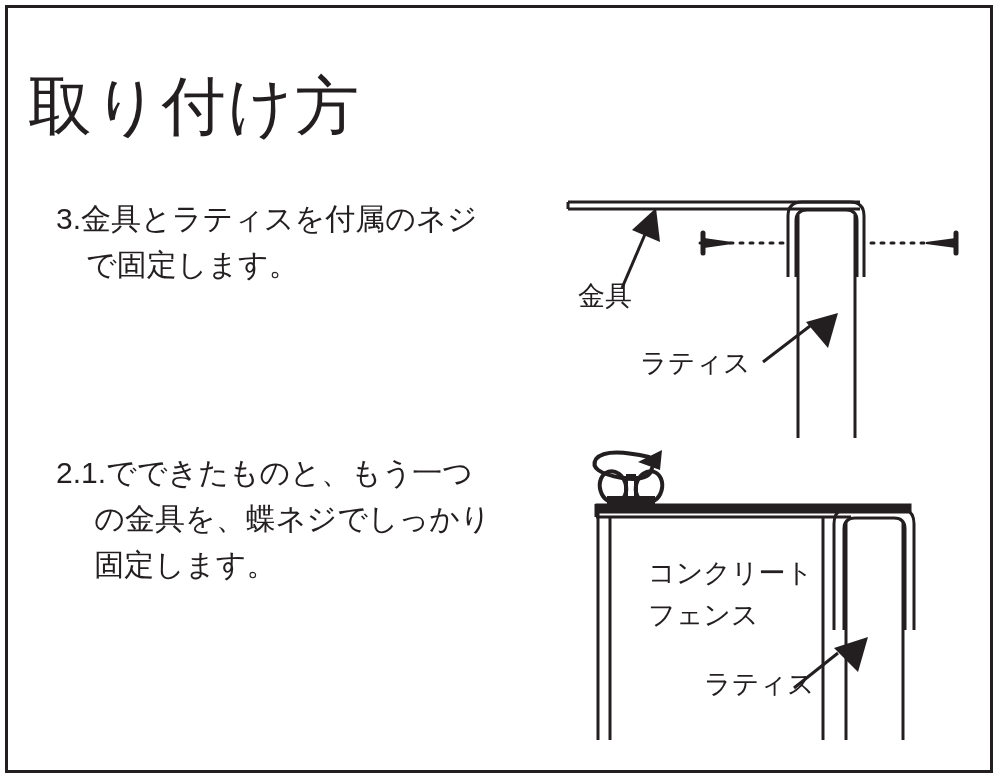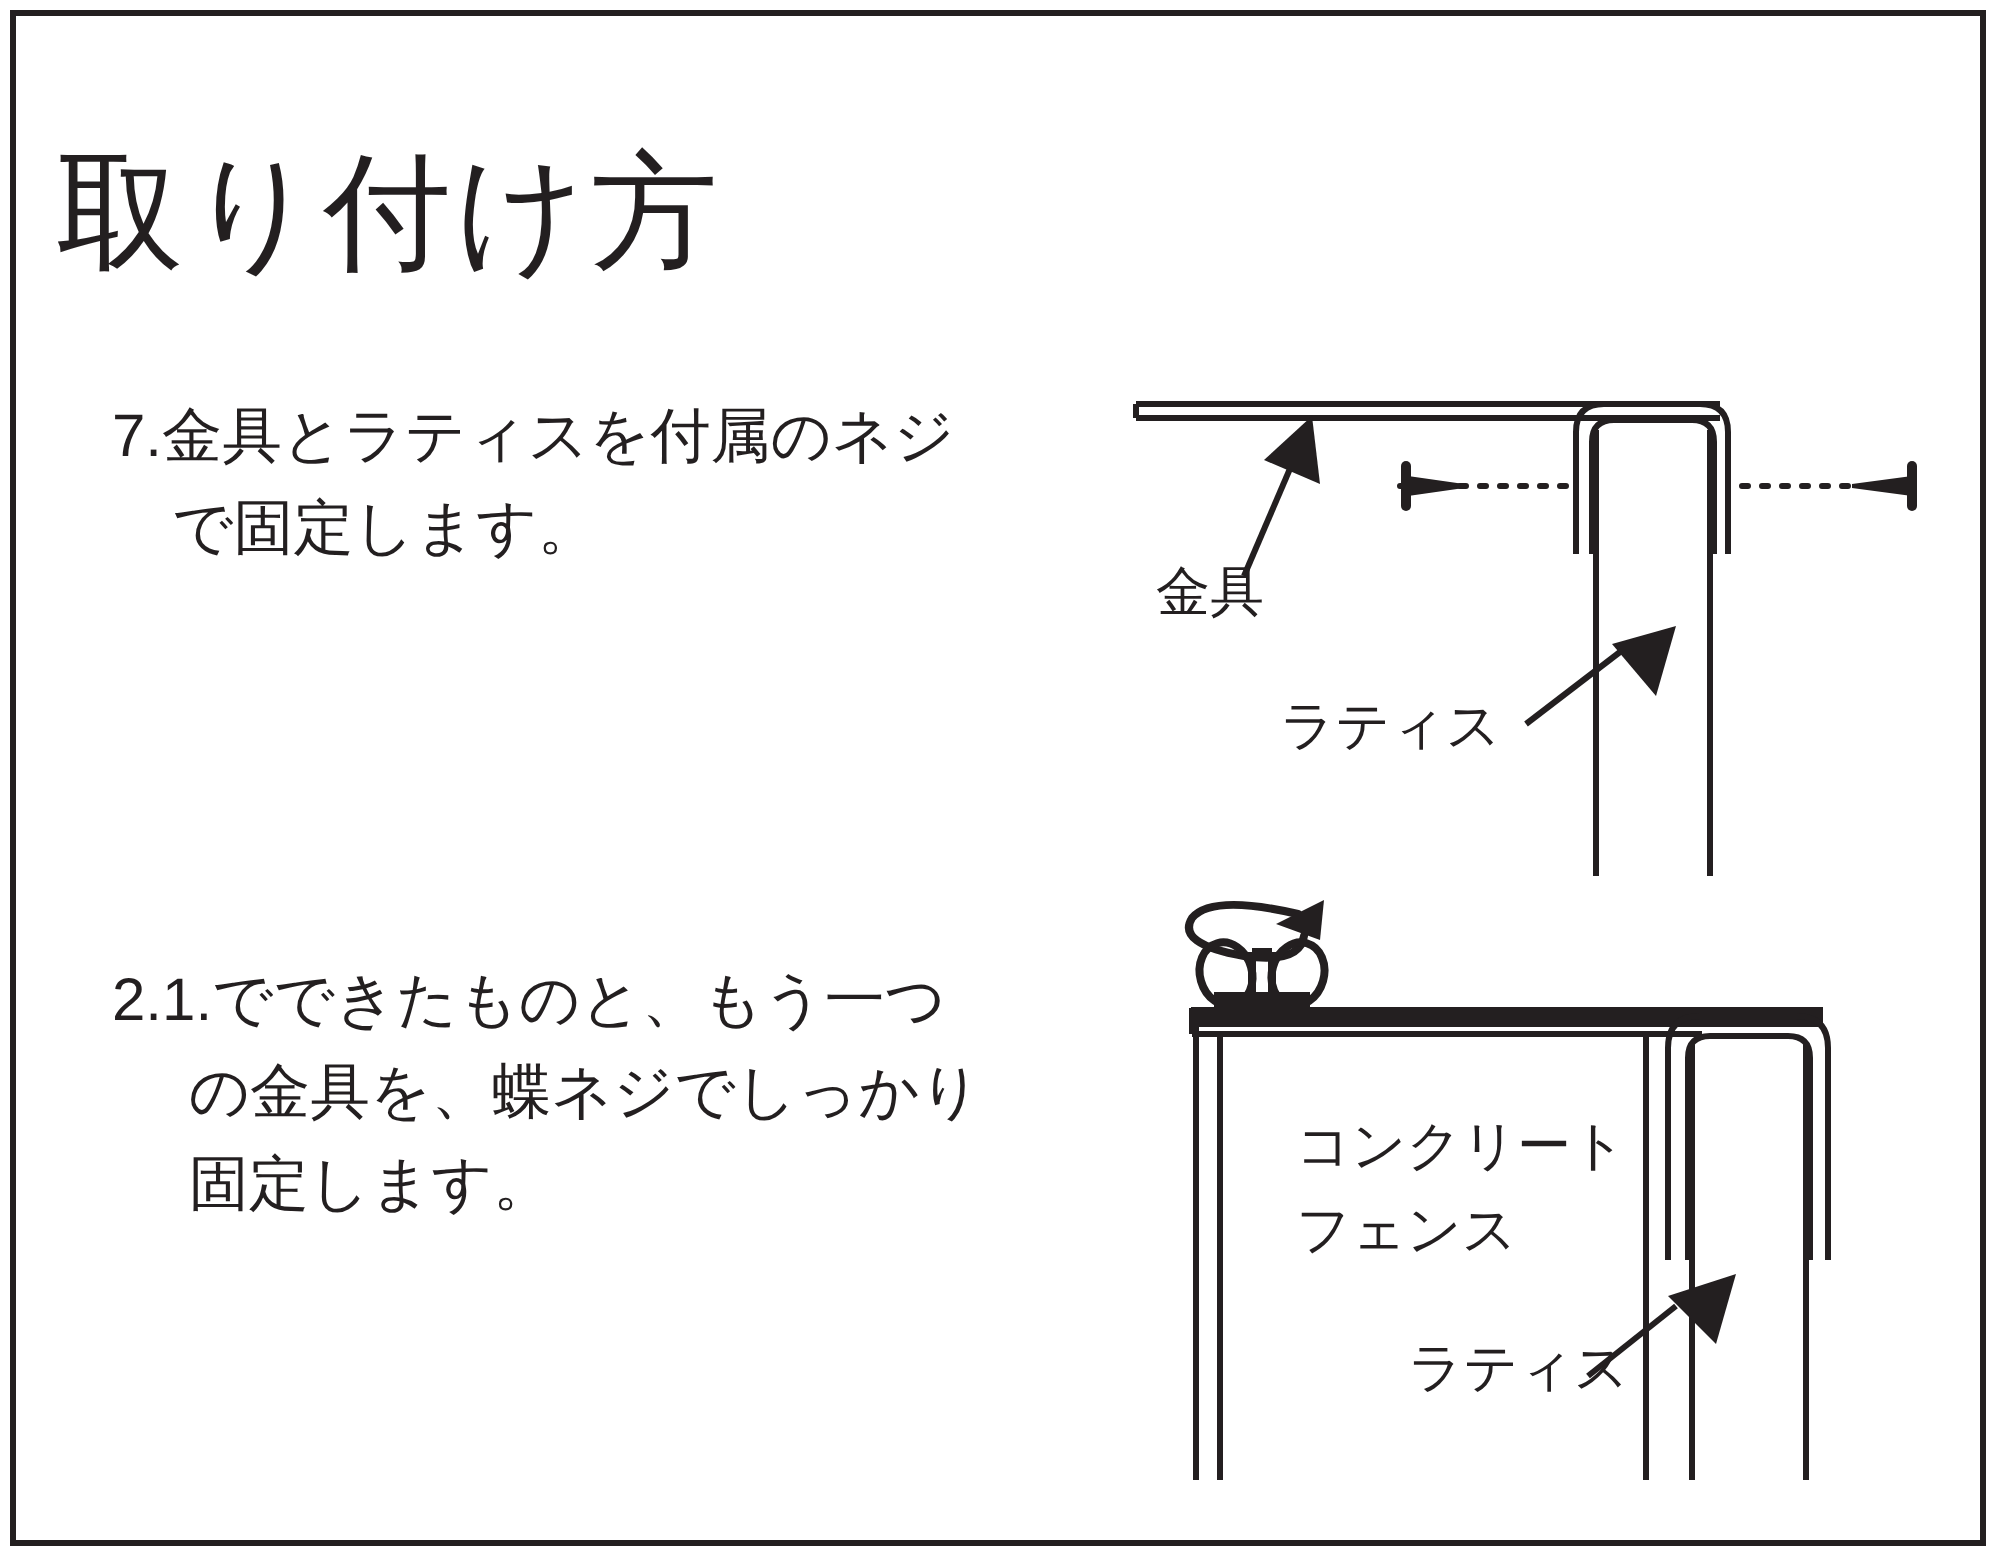--- a/index.html
+++ b/index.html
@@ -50,21 +50,21 @@
     white-space: pre-wrap;
     letter-spacing: 0px;
   }
   #step-1-text {
     left: 56px;
     top: 196px;
     width: 500px;
   }
   #step-2-text {
     left: 56px;
-    top: 478px;
+    top: 450px;
     width: 500px;
   }
   .figure {
     position: absolute;
   }
   #figure-1 { left: 560px; top: 180px; width: 430px; height: 270px; }
   #figure-2 { left: 576px; top: 440px; width: 430px; height: 320px; }
   svg { display: block; overflow: visible; }
   .fig-label {
     font-family: "Liberation Sans", "DejaVu Sans", sans-serif;
@@ -74,21 +74,21 @@
 </style>
 </head>
 <body>
 
 <div id="page">
 
   <div id="frame-border"></div>
 
   <div id="page-title">取り付け方</div>
 
-  <div class="step-text" id="step-1-text">7.金具とラティスを付属のネジ
+  <div class="step-text" id="step-1-text">3.金具とラティスを付属のネジ
 　で固定します。</div>
 
   <div class="step-text" id="step-2-text">2.1.でできたものと、もう一つ
 　 の金具を、蝶ネジでしっかり
 　 固定します。</div>
 
   <div class="figure" id="figure-1">
     <svg width="430" height="270" viewBox="0 0 430 270">
       <g fill="none" stroke="#231f20" stroke-width="3">
 

